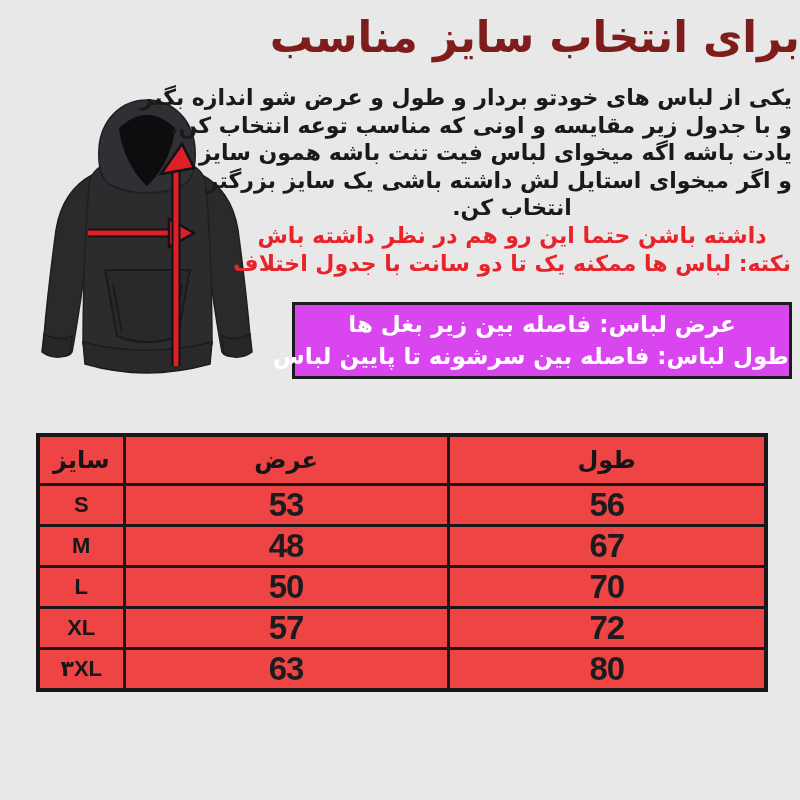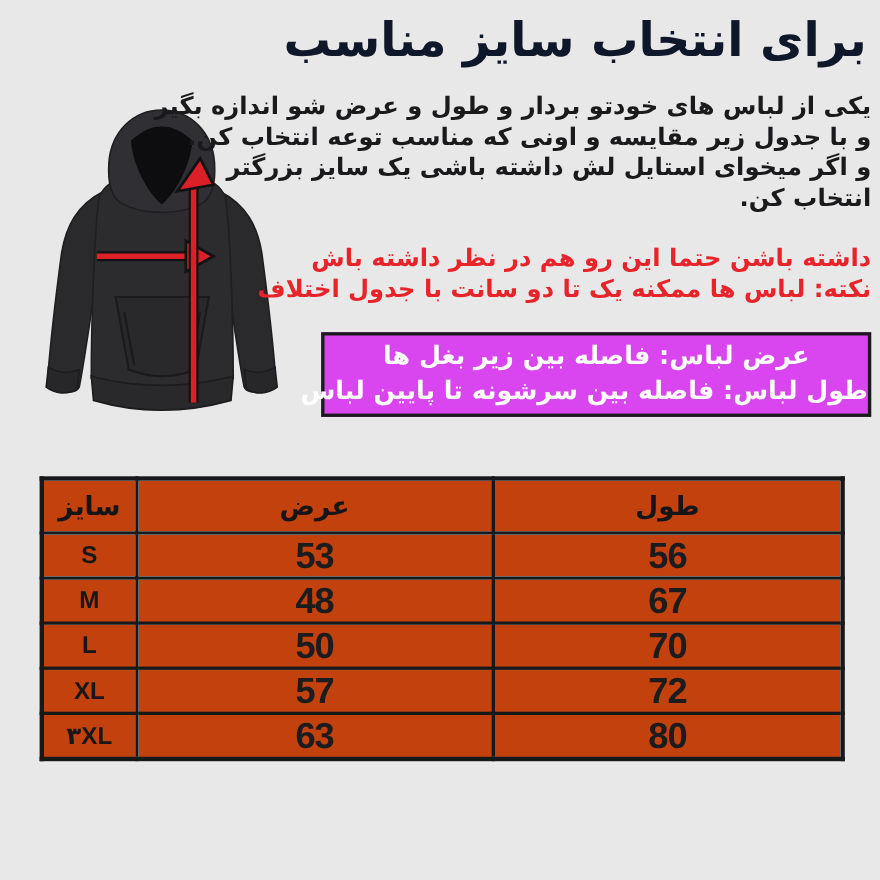--- a/index.html
+++ b/index.html
@@ -7,58 +7,58 @@
     width: 800px; height: 800px;
     background: #e8e8e9;
     font-family: "DejaVu Sans", sans-serif;
     color: #1a1a1c;
     overflow: hidden;
   }
   .page { position: relative; width: 800px; height: 800px; }
 
   
   .title {
-    position: absolute; top: 12px; right: 12px; left: 0;
+    position: absolute; top: 12px; right: 0; left: 0;
     direction: rtl; text-align: right; white-space: nowrap;
     font-size: 43px; font-weight: bold; letter-spacing: -1px;
-    color: #0f172a;
+    color: #7f1d1d;
   }
 
   
   .hoodie-wrap { position: absolute; left: 8px; top: 86px; width: 278px; height: 302px; }
 
   
   .intro, .note {
     position: absolute; right: 8px; width: 560px;
     direction: rtl; text-align: right;
     font-weight: bold; font-size: 22px; line-height: 27.5px;
   }
   .intro { top: 84px; color: #1a1a1c; }
   .note  { top: 222px; color: #e8232a; }
-  .tline { white-space: nowrap; }
+  .tline { white-space: nowrap; text-align: center; }
 
   
   .defs-box {
     position: absolute; top: 302px; right: 8px; width: 494px;
     background: #d946ef; border: 3px solid #1b1b1d;
     color: #ffffff; direction: rtl; text-align: center;
     font-weight: bold; font-size: 23px; line-height: 32px;
     padding: 3px 0 4px 0;
   }
 
   
   .size-table {
     position: absolute; top: 433px; left: 36px;
     width: 728px; table-layout: fixed;
     border-collapse: collapse;
     border: 4px solid #18181a;
   }
   .size-table th, .size-table td {
     border: 3px solid #18181a;
-    background: #c2410c;
+    background: #ef4444;
     text-align: center; vertical-align: middle;
     padding: 0; overflow: hidden;
   }
   .size-table th { height: 46px; font-size: 24px; font-weight: bold; color: #151517; }
   .size-table td { height: 37px; }
   .col-size { width: 86px; }
   .col-width { width: 324px; }
   .col-length { width: 318px; }
   .size-label {
     font-family: "Liberation Sans", "DejaVu Sans", sans-serif;
@@ -110,20 +110,21 @@
         <line x1="168" y1="280" x2="168" y2="82" stroke="#121214" stroke-width="9"></line>
         <line x1="168" y1="280" x2="168" y2="82" stroke="#dd1f28" stroke-width="5"></line>
         <polygon points="174,58 153,88 186,82" fill="#dd1f28" stroke="#121214" stroke-width="2.5"></polygon>
       </g>
     </svg>
   </div>
 
   <div class="intro" dir="rtl">
     <div class="tline">یکی از لباس های خودتو بردار و طول و عرض شو اندازه بگیر</div>
     <div class="tline">و با جدول زیر مقایسه و اونی که مناسب توعه انتخاب کن.</div>
+    <div class="tline">یادت باشه اگه میخوای لباس فیت تنت باشه همون سایز</div>
     <div class="tline">و اگر میخوای استایل لش داشته باشی یک سایز بزرگتر</div>
     <div class="tline">انتخاب کن.</div>
   </div>
 
   <div class="note" dir="rtl">
     <div class="tline">داشته باشن حتما این رو هم در نظر داشته باش</div>
     <div class="tline">نکته: لباس ها ممکنه یک تا دو سانت با جدول اختلاف</div>
   </div>
 
   <div class="defs-box" dir="rtl">

